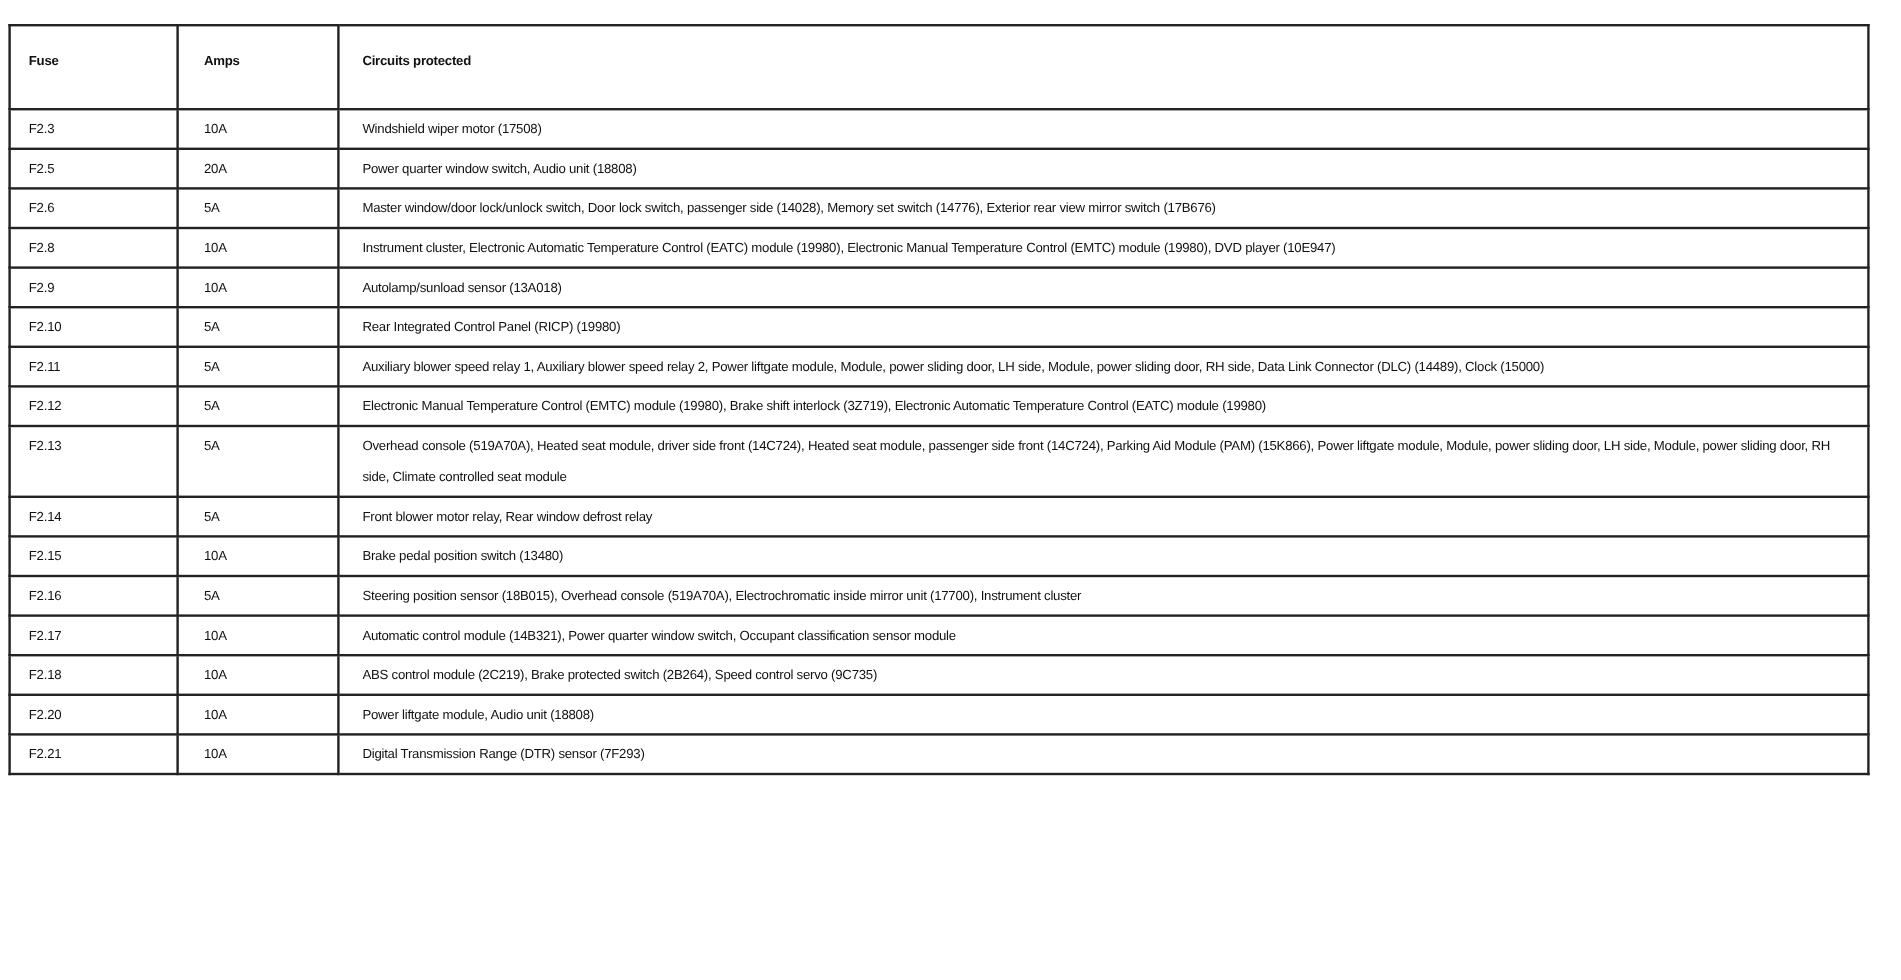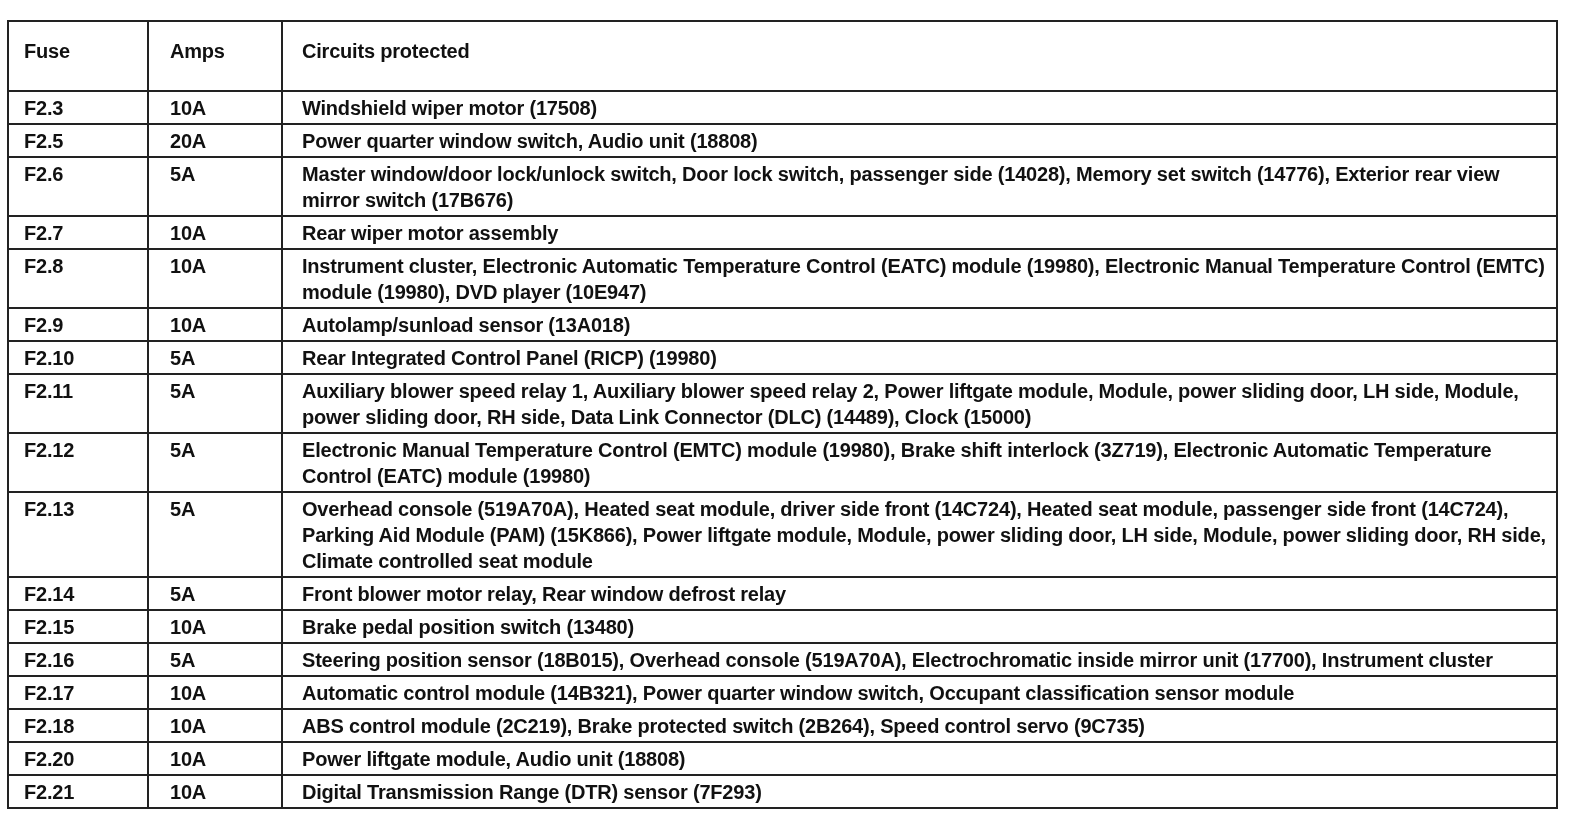--- a/index.html
+++ b/index.html
@@ -16,21 +16,21 @@
       color: #111;
     }
     table.fuse-table {
       position: absolute;
       left: 7px;
       top: 20px;
       width: 1551px;
       border-collapse: collapse;
       border: 2px solid #111;
       table-layout: fixed;
-      font-size: 20px;
+      font-size: 11px;
       line-height: 26px;
       letter-spacing: -0.2px;
     }
     table.fuse-table col.c-fuse { width: 140px; }
     table.fuse-table col.c-amps { width: 134px; }
     table.fuse-table col.c-circ { width: auto; }
     table.fuse-table th, table.fuse-table td {
       border: 2px solid #222;
       text-align: left;
       vertical-align: top;
@@ -38,21 +38,21 @@
     }
     table.fuse-table th {
       font-weight: bold;
       height: 52px;
       padding-top: 16px;
       padding-bottom: 0;
       vertical-align: top;
     }
     table.fuse-table th.h-amps, table.fuse-table td.amps { padding-left: 21px; }
     table.fuse-table th.h-circ, table.fuse-table td.circ { padding-left: 19px; }
-    table.fuse-table td { height: 26px; font-weight: bold; }
+    table.fuse-table td { height: 26px; }
   </style>
 </head>
 <body>
 
 <table class="fuse-table">
   <colgroup>
     <col class="c-fuse">
     <col class="c-amps">
     <col class="c-circ">
   </colgroup>
@@ -71,25 +71,20 @@
   </tr>
       <tr>
     <td class="fuse">F2.5</td>
     <td class="amps">20A</td>
     <td class="circ">Power quarter window switch, Audio unit (18808)</td>
   </tr>
       <tr>
     <td class="fuse">F2.6</td>
     <td class="amps">5A</td>
     <td class="circ">Master window/door lock/unlock switch, Door lock switch, passenger side (14028), Memory set switch (14776), Exterior rear view mirror switch (17B676)</td>
-  </tr>
-      <tr>
-    <td class="fuse">F2.7</td>
-    <td class="amps">10A</td>
-    <td class="circ">Rear wiper motor assembly</td>
   </tr>
       <tr>
     <td class="fuse">F2.8</td>
     <td class="amps">10A</td>
     <td class="circ">Instrument cluster, Electronic Automatic Temperature Control (EATC) module (19980), Electronic Manual Temperature Control (EMTC) module (19980), DVD player (10E947)</td>
   </tr>
       <tr>
     <td class="fuse">F2.9</td>
     <td class="amps">10A</td>
     <td class="circ">Autolamp/sunload sensor (13A018)</td>

